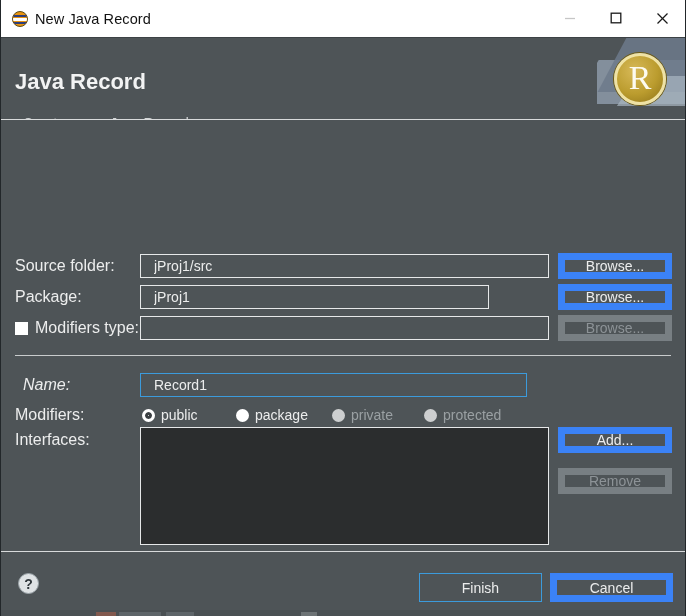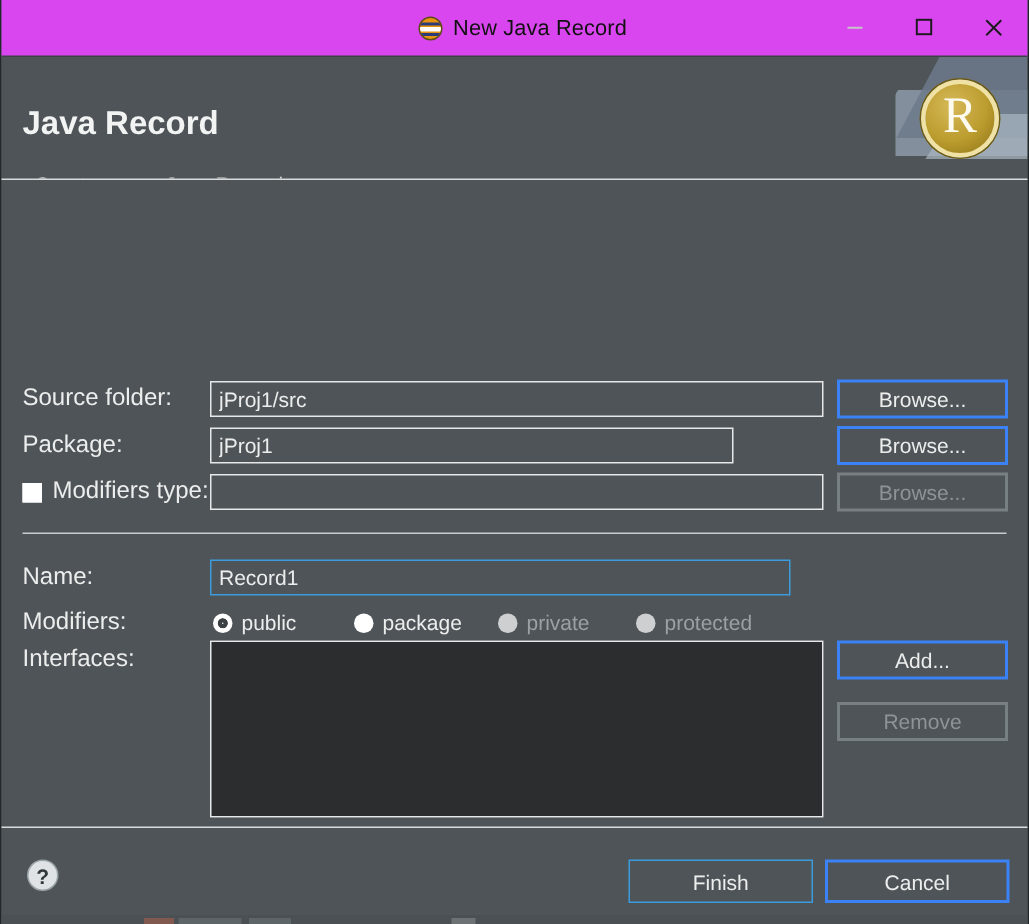--- a/index.html
+++ b/index.html
@@ -25,26 +25,25 @@
     border-left: 1px solid #22272a;
     border-right: 1px solid #22272a;
     display: flex;
     flex-direction: column;
   }
 
   
   .titlebar {
     height: 37px;
     min-height: 37px;
-    background: #d946ef;
+    background: #ffffff;
     display: flex;
     align-items: center;
     border-bottom: 1px solid #3c4245;
     position: relative;
-    justify-content: center;
   }
   .title-icon {
     width: 16px;
     height: 16px;
     margin-left: 11px;
     margin-right: 7px;
     border-radius: 50%;
     position: relative;
     overflow: hidden;
     background: #e8930f;
@@ -189,33 +188,33 @@
   }
 
   .field {
     box-sizing: border-box;
     height: 24px;
     background: transparent;
     border: 1px solid #e6e8e9;
     color: #eceded;
     font-family: "Liberation Sans", sans-serif;
     font-size: 14px;
-    padding: 0 5px;
+    padding: 0 13px;
     outline: none;
   }
   .field.focused {
     border: 1px solid #3c9bdc;
   }
   .field::placeholder { color: #8c9295; }
 
   .btn {
     box-sizing: border-box;
     height: 26px;
     background: transparent;
-    border: 2px solid #3b82f6;
+    border: 7px solid #3b82f6;
     color: #eceded;
     font-family: "Liberation Sans", sans-serif;
     font-size: 14px;
     cursor: default;
     display: flex;
     align-items: center;
     justify-content: center;
     padding: 0;
   }
   .btn.disabled {
@@ -390,21 +389,21 @@
       </div>
       <input class="field" style="position: absolute; left: 139px; width: 409px;" value="">
       <div class="btn disabled" style="position:absolute;left:557px;width:114px;top:-1px;">
         <span>Browse...</span>
       </div>
     </div>
 
     <div class="sep" style="top:235px;"></div>
 
     <div class="row" style="top:253px;">
-      <div class="lbl" style="position:absolute;left:14px;">Name:</div>
+      <div class="lbl" style="position:absolute;left:22px;font-style:italic;">Name:</div>
       <input class="field focused" style="position: absolute; left: 139px; width: 387px;" value="Record1">
     </div>
 
     <div class="row" style="top:283px;">
       <div class="lbl" style="position:absolute;left:14px;">Modifiers:</div>
 
       <div class="radio-item" style="position:absolute;left:141px;">
         <span class="radio checked"></span>
         <span class="rlbl">public</span>
       </div>

